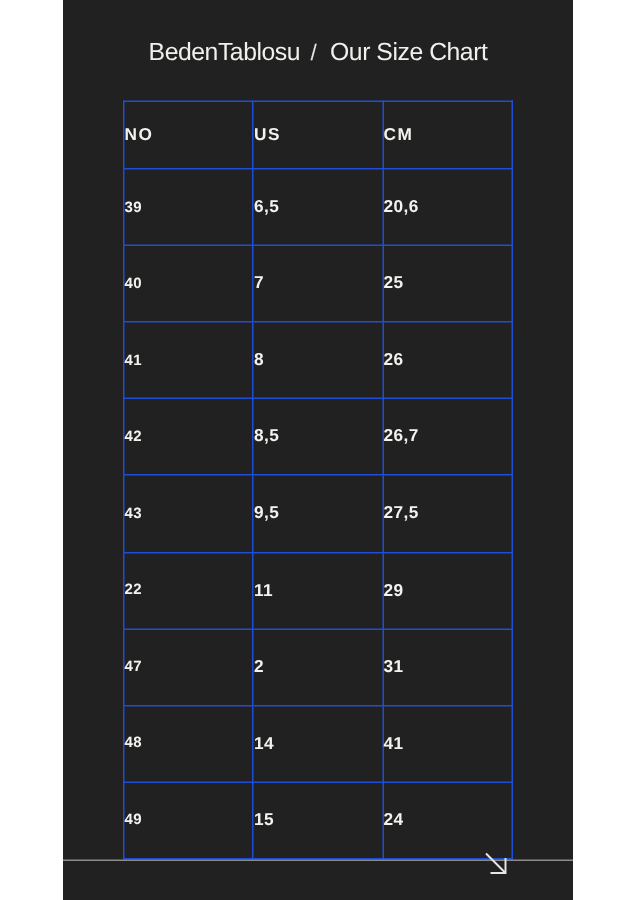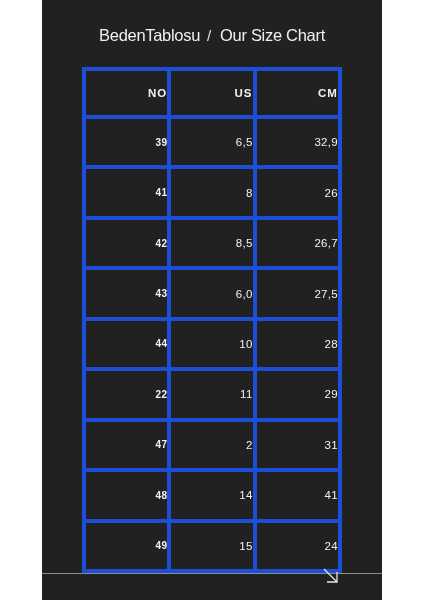--- a/index.html
+++ b/index.html
@@ -59,41 +59,41 @@
     padding-top: 22px;
   }
   table.size-table {
     width: 260px;
     height: 506px;
     border-collapse: collapse;
     table-layout: fixed;
   }
   table.size-table td,
   table.size-table th {
-    border: 4px solid #1d4ed8;
-    text-align: right;
+    border: 1px solid #1d4ed8;
+    text-align: left;
     vertical-align: middle;
     color: #f4f2ef;
     padding: 0;
     height: 42px;
   }
   table.size-table th {
     font-size: 11.5px;
     font-weight: 700;
     letter-spacing: 1.1px;
     height: 44px;
   }
   td.col-no {
     font-size: 10px;
     font-weight: 700;
     letter-spacing: 0.3px;
   }
   td.col-us, td.col-cm {
     font-size: 11.5px;
-    font-weight: 400;
+    font-weight: 700;
     color: #e9e7e3;
     letter-spacing: 0.3px;
   }
 
   .footer {
     flex: 0 0 auto;
     position: relative;
     height: 38px;
     border-top: 1px solid #8d8b88;
     display: flex;
@@ -126,41 +126,41 @@
           <tr>
             <th>NO</th>
             <th>US</th>
             <th>CM</th>
           </tr>
         </thead>
         <tbody>
           <tr>
             <td class="col-no">39</td>
             <td class="col-us">6,5</td>
-            <td class="col-cm">32,9</td>
+            <td class="col-cm">20,6</td>
+          </tr>
+          <tr>
+            <td class="col-no">40</td>
+            <td class="col-us">7</td>
+            <td class="col-cm">25</td>
           </tr>
           <tr>
             <td class="col-no">41</td>
             <td class="col-us">8</td>
             <td class="col-cm">26</td>
           </tr>
           <tr>
             <td class="col-no">42</td>
             <td class="col-us">8,5</td>
             <td class="col-cm">26,7</td>
           </tr>
           <tr>
             <td class="col-no">43</td>
-            <td class="col-us">6,0</td>
+            <td class="col-us">9,5</td>
             <td class="col-cm">27,5</td>
-          </tr>
-          <tr>
-            <td class="col-no">44</td>
-            <td class="col-us">10</td>
-            <td class="col-cm">28</td>
           </tr>
           <tr>
             <td class="col-no">22</td>
             <td class="col-us">11</td>
             <td class="col-cm">29</td>
           </tr>
           <tr>
             <td class="col-no">47</td>
             <td class="col-us">2</td>
             <td class="col-cm">31</td>

